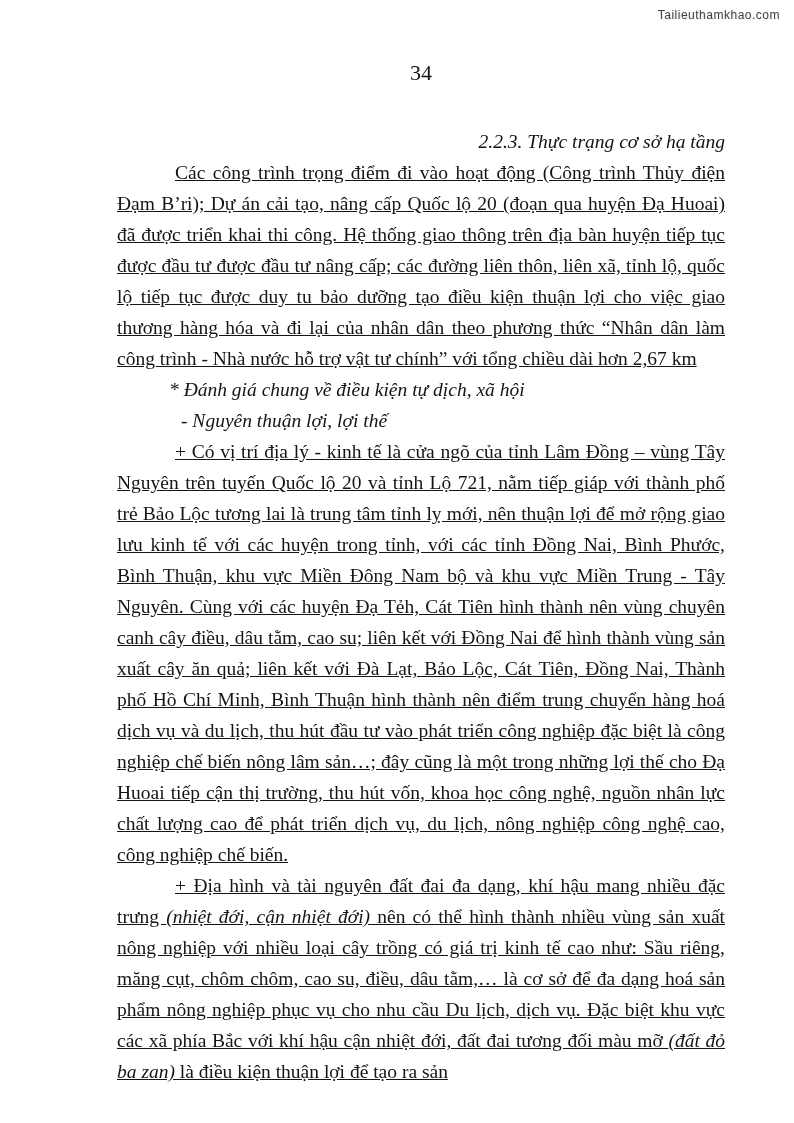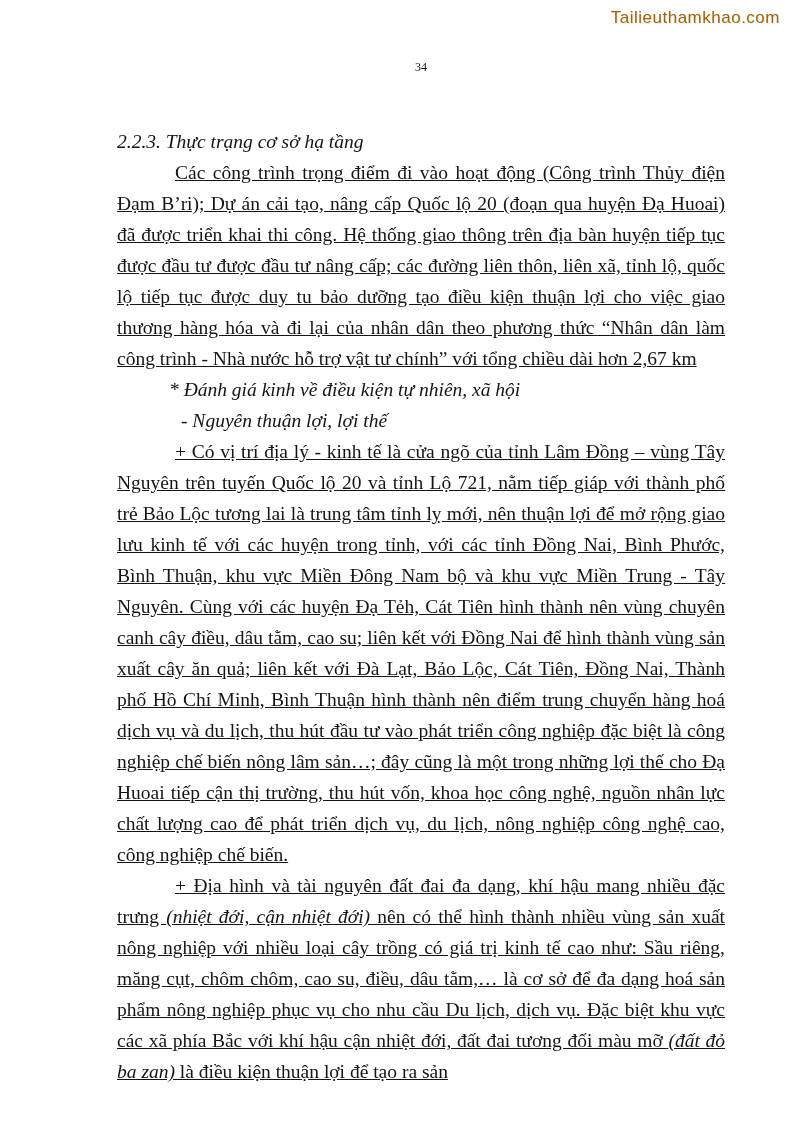--- a/index.html
+++ b/index.html
@@ -14,53 +14,53 @@
     background: #ffffff;
     overflow: hidden;
     font-family: "Liberation Serif", "DejaVu Serif", serif;
     color: #141414;
   }
   .watermark {
     position: absolute;
     top: 8px;
     right: 14px;
     font-family: "Liberation Sans", "DejaVu Sans", sans-serif;
-    font-size: 17px;
-    color: #a16207;
+    font-size: 12px;
+    color: #404040;
     text-shadow: 1px 1px 0 #efefef;
     letter-spacing: 0.5px;
   }
   .page-number {
     position: absolute;
     top: 60px;
     left: 117px;
     width: 608px;
     text-align: center;
-    font-size: 12px;
+    font-size: 22px;
   }
   .content {
     position: absolute;
     top: 126px;
     left: 117px;
     width: 608px;
     font-size: 19.5px;
     line-height: 31px;
     text-align: justify;
   }
   .content p, .content h3, .content h4, .content div.line {
     margin: 0;
     padding: 0;
     font-size: 19.5px;
     font-weight: normal;
   }
   .section-heading {
     padding-left: 11px;
     font-weight: bold;
     font-style: italic;
-    text-align: left;
+    text-align: right;
   }
   .para {
     text-indent: 58px;
     text-decoration: underline;
   }
   .sub-heading {
     text-indent: 52px;
     font-weight: bold;
     font-style: italic;
     text-align: left;
@@ -82,21 +82,21 @@
   <div class="watermark">Tailieuthamkhao.com</div>
 
   <div class="page-number">34</div>
 
   <div class="content">
 
     <h3 class="section-heading">2.2.3. Thực trạng cơ sở hạ tầng</h3>
 
     <p class="para">Các công trình trọng điểm đi vào hoạt động (Công trình Thủy điện Đạm B’ri); Dự án cải tạo, nâng cấp Quốc lộ 20 (đoạn qua huyện Đạ Huoai) đã được triển khai thi công. Hệ thống giao thông trên địa bàn huyện tiếp tục được đầu tư được đầu tư nâng cấp; các đường liên thôn, liên xã, tỉnh lộ, quốc lộ tiếp tục được duy tu bảo dưỡng tạo điều kiện thuận lợi cho việc giao thương hàng hóa và đi lại của nhân dân theo phương thức “Nhân dân làm công trình - Nhà nước hỗ trợ vật tư chính” với tổng chiều dài hơn 2,67 km</p>
 
-    <h4 class="sub-heading">* Đánh giá kinh về điều kiện tự nhiên, xã hội</h4>
+    <h4 class="sub-heading">* Đánh giá chung về điều kiện tự dịch, xã hội</h4>
 
     <div class="dash-line line">- Nguyên thuận lợi, lợi thế</div>
 
     <p class="para">+ Có vị trí địa lý - kinh tế là cửa ngõ của tỉnh Lâm Đồng – vùng Tây Nguyên trên tuyến Quốc lộ 20 và tỉnh Lộ 721, nằm tiếp giáp với thành phố trẻ Bảo Lộc tương lai là trung tâm tỉnh lỵ mới, nên thuận lợi để mở rộng giao lưu kinh tế với các huyện trong tỉnh, với các tỉnh Đồng Nai, Bình Phước, Bình Thuận, khu vực Miền Đông Nam bộ và khu vực Miền Trung - Tây Nguyên. Cùng với các huyện Đạ Tẻh, Cát Tiên hình thành nên vùng chuyên canh cây điều, dâu tằm, cao su; liên kết với Đồng Nai để hình thành vùng sản xuất cây ăn quả; liên kết với Đà Lạt, Bảo Lộc, Cát Tiên, Đồng Nai, Thành phố Hồ Chí Minh, Bình Thuận hình thành nên điểm trung chuyển hàng hoá dịch vụ và du lịch, thu hút đầu tư vào phát triển công nghiệp đặc biệt là công nghiệp chế biến nông lâm sản…; đây cũng là một trong những lợi thế cho Đạ Huoai tiếp cận thị trường, thu hút vốn, khoa học công nghệ, nguồn nhân lực chất lượng cao để phát triển dịch vụ, du lịch, nông nghiệp công nghệ cao, công nghiệp chế biến.</p>
 
     <p class="para"><span>+ Địa hình và tài nguyên đất đai đa dạng, khí hậu mang nhiều đặc trưng </span><span class="it">(nhiệt đới, cận nhiệt đới)</span><span> nên có thể hình thành nhiều vùng sản xuất nông nghiệp với nhiều loại cây trồng có giá trị kinh tế cao như: Sầu riêng, măng cụt, chôm chôm, cao su, điều, dâu tằm,… là cơ sở để đa dạng hoá sản phẩm nông nghiệp phục vụ cho nhu cầu Du lịch, dịch vụ. Đặc biệt khu vực các xã phía Bắc với khí hậu cận nhiệt đới, đất đai tương đối màu mỡ </span><span class="it">(đất đỏ ba zan)</span><span> là điều kiện thuận lợi để tạo ra sản</span></p>
 
   </div>
 </div>
 

